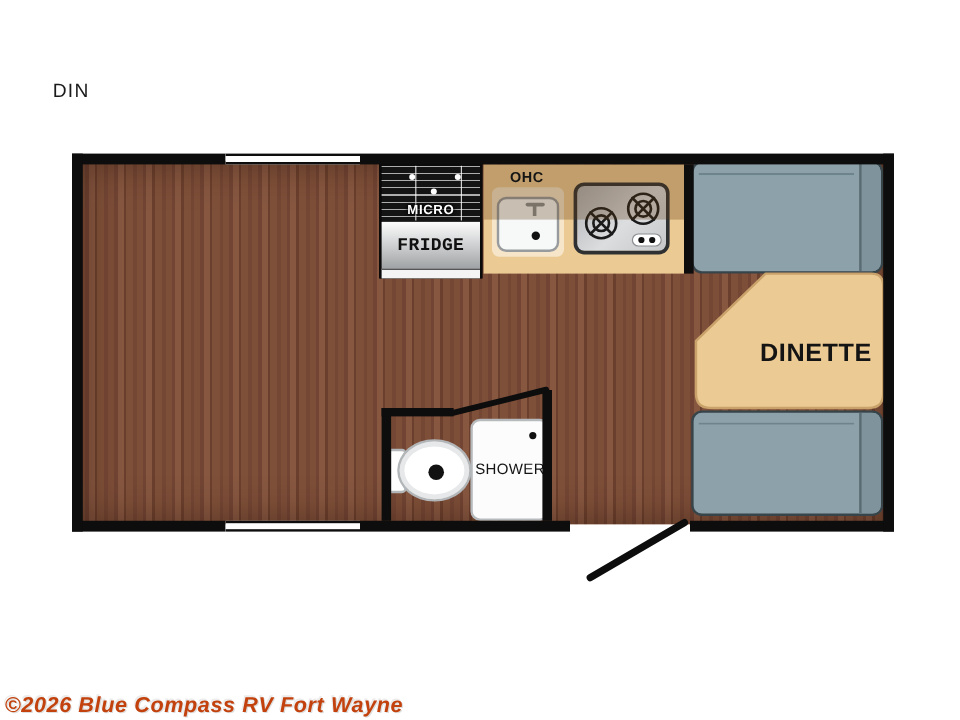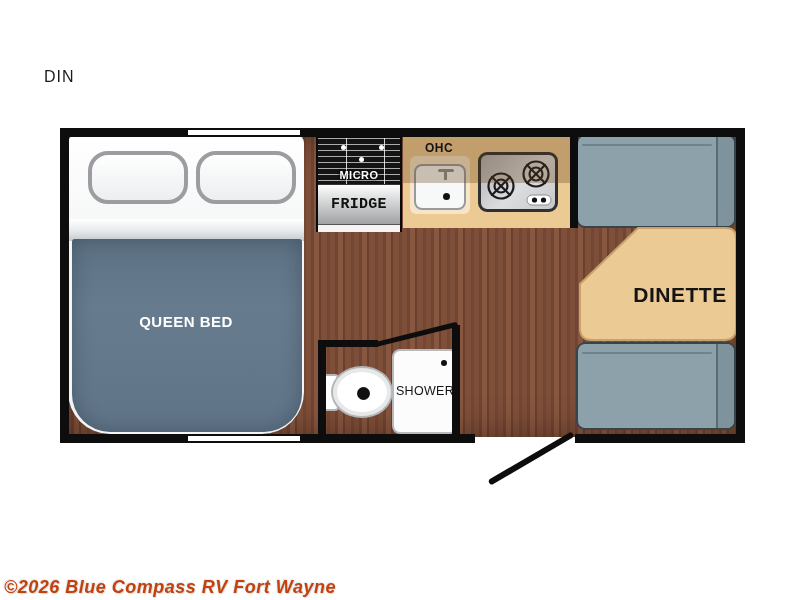--- a/index.html
+++ b/index.html
@@ -106,27 +106,20 @@
 </head>
 <body>
 
 <div class="stage">
 
   <div class="din-label">DIN</div>
 
   <div class="plan">
     <div class="floor"></div>
 
-    <div class="bed">
-      <div class="pillow p1"></div>
-      <div class="pillow p2"></div>
-      <div class="bed-fold"></div>
-      <div class="blanket"></div>
-      <div class="bed-label">QUEEN BED</div>
-    </div>
 
     <div class="unit-mf">
       <div class="micro">
         <div class="vline" style="left:28px;"></div>
         <div class="vline" style="left:66px;"></div>
         <div class="dot" style="left:23px;top:7px;"></div>
         <div class="dot" style="left:61px;top:7px;"></div>
         <div class="dot" style="left:41px;top:19px;"></div>
         <div class="micro-label">MICRO</div>
       </div>

